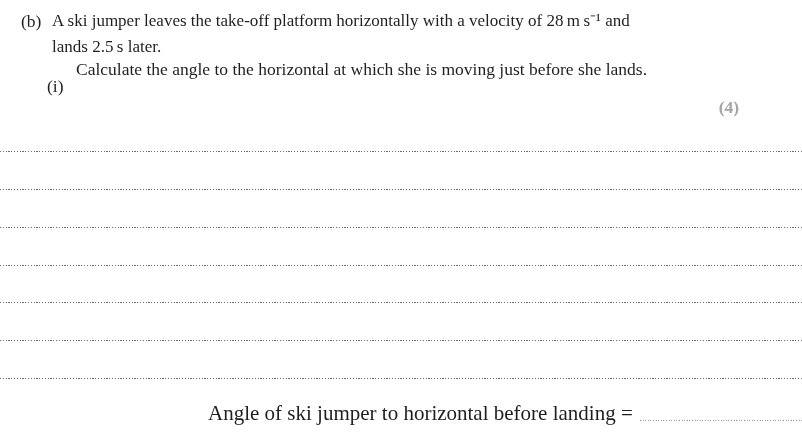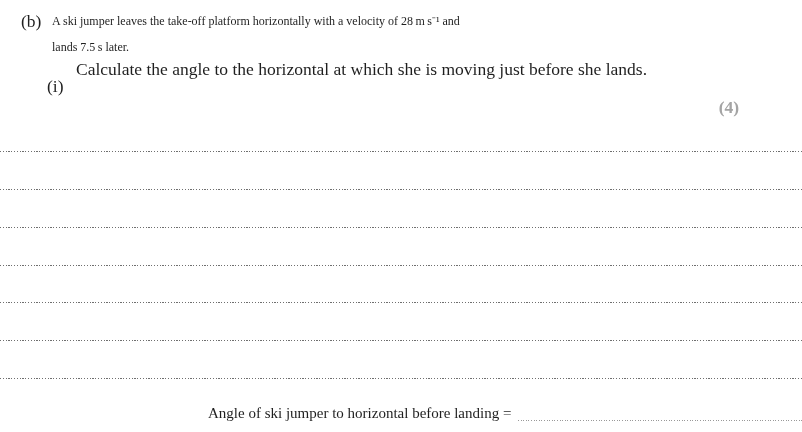--- a/index.html
+++ b/index.html
@@ -17,21 +17,21 @@
   .page {
     position: relative;
     width: 802px;
     height: 432px;
   }
   .abs { position: absolute; }
 
   .stem-block {
     left: 52px;
     top: 8px;
-    font-size: 12px;
+    font-size: 17px;
     line-height: 26px;
     white-space: nowrap;
   }
   .part-label {
     left: 21px;
     top: 8px;
     font-size: 17.5px;
     line-height: 26px;
   }
   .subpart-label {
@@ -77,21 +77,21 @@
 
   .answer-row {
     left: 208px;
     right: 0;
     top: 401px;
     height: 24px;
     display: flex;
     align-items: flex-end;
   }
   .answer-label {
-    font-size: 15px;
+    font-size: 21px;
     line-height: 24px;
     white-space: nowrap;
     text-align: center;
   }
   .answer-dots {
     flex: 1;
     height: 1.4px;
     margin: 0 0 4px 7px;
     background-image: repeating-linear-gradient(
       to right,
@@ -104,21 +104,21 @@
 </style>
 </head>
 <body style="--page_bg: #ffffff; --text: #1f1f1f; --marks: #a4a4a4; --ruled_dots: #6f6f6f; --answer_dots: #999999;">
 
 <div class="page">
 
   <div class="abs part-label">(b)</div>
 
   <div class="abs stem-block">
     <div>A ski jumper leaves the take-off platform horizontally with a velocity of 28 m s⁻¹ and</div>
-    <div>lands 7.5 s later.</div>
+    <div>lands 2.5 s later.</div>
   </div>
 
   <div class="abs subpart-label">(i)</div>
 
   <div class="abs subpart-text">Calculate the angle to the horizontal at which she is moving just before she lands.</div>
 
   <div class="abs marks">(4)</div>
 
   <div>
       <div class="ruled-line" style="top: 151px;"></div>

